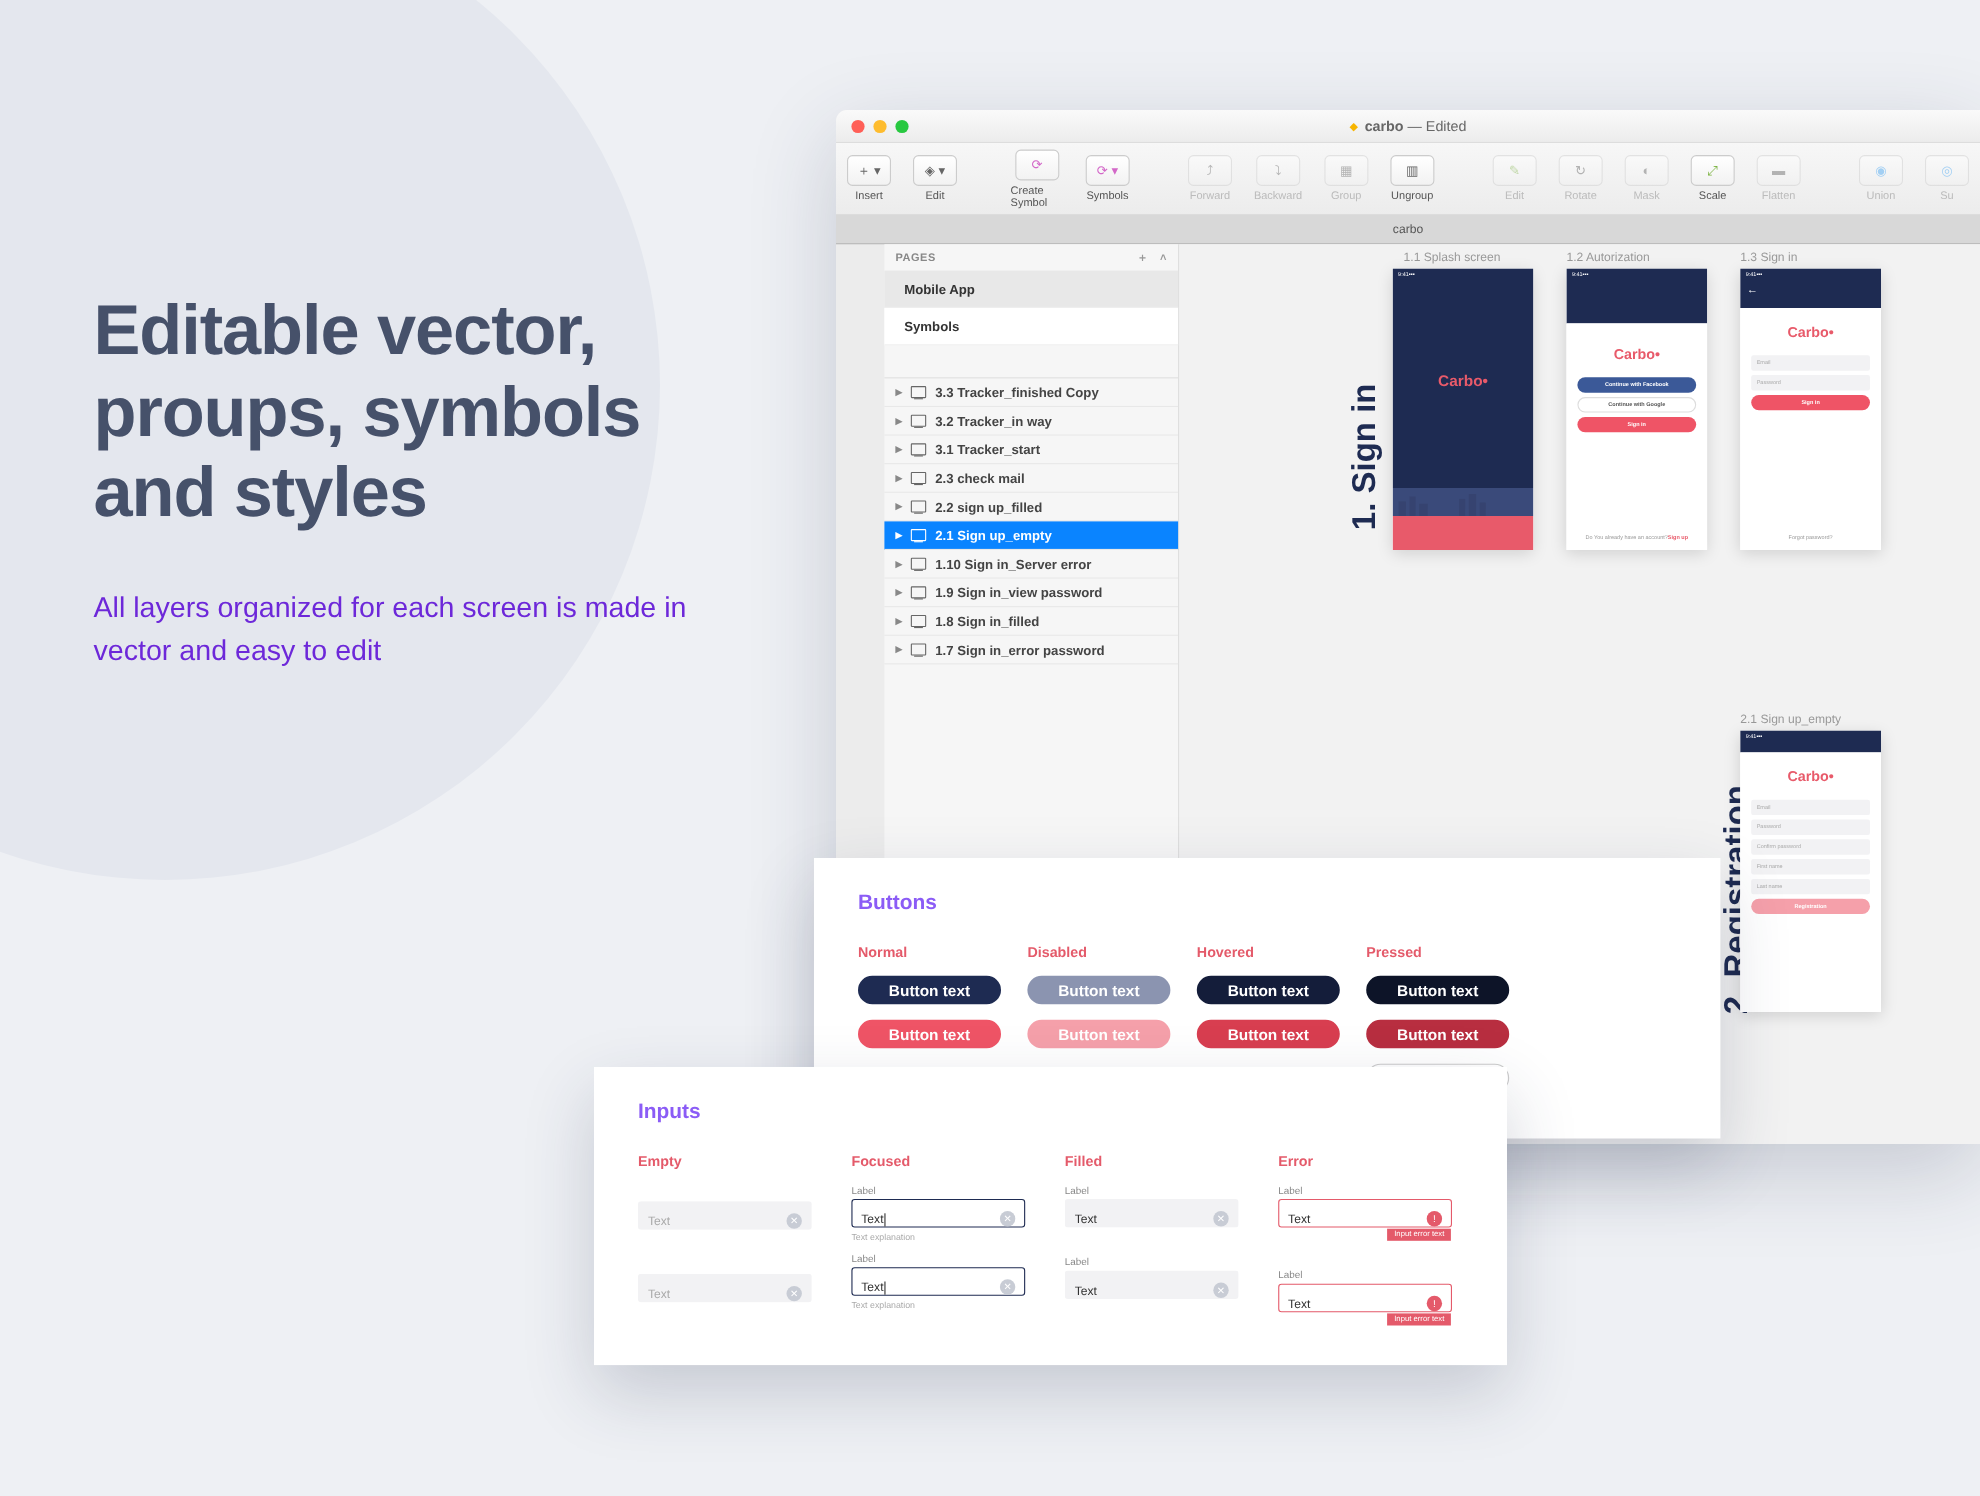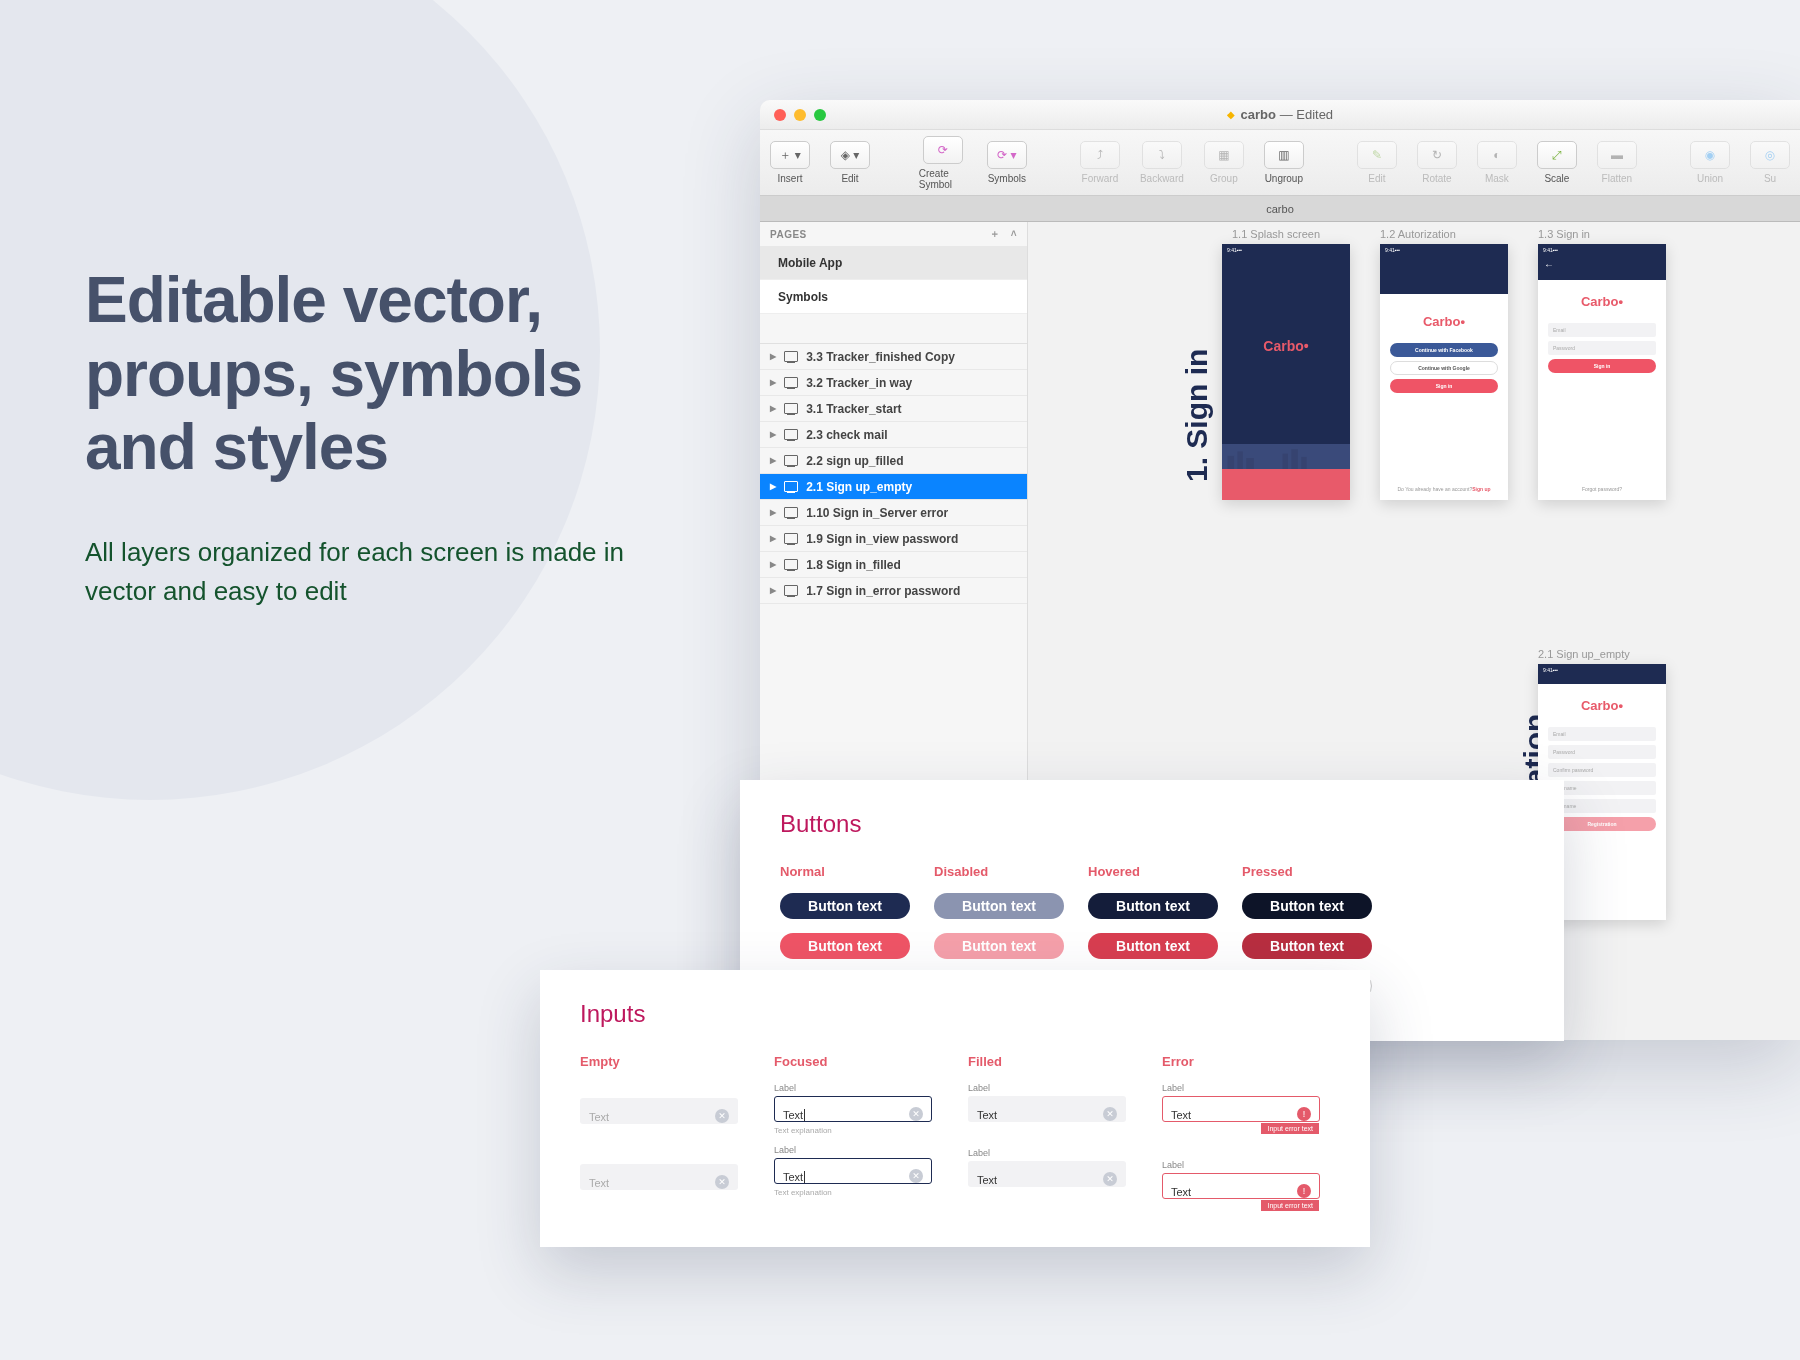--- a/index.html
+++ b/index.html
@@ -1,35 +1,35 @@
 <!DOCTYPE html>
 <html><head>
 <meta charset="utf-8">
 <style>
   * { box-sizing: border-box; margin: 0; padding: 0; font-family: -apple-system, BlinkMacSystemFont, "Segoe UI", Helvetica, Arial, sans-serif; }
   body { width: 1800px; height: 1360px; background: #eef0f4; overflow: hidden; position: relative; }
   .blob { position: absolute; width: 900px; height: 900px; left: -300px; top: -100px; background: #e4e7ee; border-radius: 50%; z-index: 0; }
   .hero { position: absolute; left: 85px; top: 264px; z-index: 2; }
   .hero h1 { font-size: 64px; font-weight: 800; color: #46516a; line-height: 1.15; letter-spacing: -1px; }
-  .hero p { margin-top: 48px; font-size: 26px; color: #14532d; line-height: 1.5; max-width: 560px; font-weight: 400; }
+  .hero p { margin-top: 48px; font-size: 26px; color: #6d28d9; line-height: 1.5; max-width: 560px; font-weight: 400; }
   
   .win { position: absolute; left: 760px; top: 100px; width: 1040px; height: 940px; background: #ececec; border-radius: 10px 0 0 0; box-shadow: 0 25px 80px rgba(40,50,80,.2); overflow: hidden; z-index: 1; }
   .titlebar { height: 30px; background: linear-gradient(#fafafa,#ececec); display: flex; align-items: center; padding: 0 14px; border-bottom: 1px solid #ddd; position: relative; }
   .lights { display: flex; gap: 8px; }
   .light { width: 12px; height: 12px; border-radius: 50%; }
   .red { background: #ff5f57; } .yellow { background: #febc2e; } .green { background: #28c840; }
   .title-center { position: absolute; left: 50%; transform: translateX(-50%); font-size: 13px; color: #666; display: flex; align-items: center; gap: 6px; }
   .title-center .diamond { color: #f7b500; font-size: 10px; }
   .toolbar { height: 66px; background: linear-gradient(#f7f7f7,#ececec); border-bottom: 1px solid #ccc; display: flex; align-items: center; padding: 0 10px; gap: 20px; }
   .tool { display: flex; flex-direction: column; align-items: center; gap: 4px; font-size: 10px; color: #555; }
   .tool.dis { color: #bbb; }
   .tbtn { height: 28px; min-width: 40px; background: linear-gradient(#fff,#f2f2f2); border: 1px solid #ccc; border-radius: 5px; display: flex; align-items: center; justify-content: center; font-size: 12px; color: #666; gap: 4px; padding: 0 8px; }
   .tbtn.dis { opacity: .45; }
   .tabbar { height: 26px; background: #d8d8d8; border-bottom: 1px solid #bbb; display: flex; align-items: center; justify-content: center; font-size: 11px; color: #555; }
-  .body { display: flex; height: calc(100% - 122px); }
+  .body { display: flex; height: calc(100% - 122px); padding-left: 44px; }
   .sidebar { width: 268px; background: #f6f6f6; border-right: 1px solid #ddd; font-size: 12px; color: #333; }
   .side-hdr { height: 24px; display: flex; align-items: center; justify-content: space-between; padding: 0 10px; font-size: 10px; color: #888; font-weight: 600; letter-spacing: .5px; }
   .page-item { height: 34px; display: flex; align-items: center; padding: 0 18px; border-bottom: 1px solid #eee; background: #fff; font-weight: bold; }
   .page-item.sel { background: #e8e8e8; }
   .spacer { height: 30px; border-bottom: 1px solid #e0e0e0; }
   .layer { height: 26px; display: flex; align-items: center; gap: 8px; padding: 0 10px; border-bottom: 1px solid #e8e8e8; font-weight: 600; color: #444; }
   .layer.sel { background: #0a84ff; color: #fff; }
   .tri { font-size: 8px; color: #888; } .layer.sel .tri { color: #fff; }
   .artico { width: 14px; height: 11px; border: 1.3px solid #666; border-radius: 1px; position: relative; }
   .artico::after { content:''; position:absolute; left:2px; right:2px; bottom:-2px; height:1.3px; background:#666; }
@@ -46,21 +46,21 @@
   .city { position: absolute; bottom: 12%; left: 0; right: 0; height: 22px; opacity: .6; }
   .carbo-logo { font-weight: 800; font-size: 13px; color: #1e2b52; text-align: center; padding: 14px 0 10px; }
   .carbo-logo span { color: #e85a6a; }
   .pbtn { height: 14px; margin: 4px 10px; border-radius: 7px; font-size: 5px; display: flex; align-items: center; justify-content: center; color: #fff; font-weight: 600; }
   .pbtn.fb { background: #3b5998; } .pbtn.goo { background: #fff; border: 1px solid #ddd; color: #555; } .pbtn.red { background: #ef5466; }
   .pinput { height: 14px; margin: 4px 10px; background: #f2f2f4; border-radius: 2px; font-size: 5px; color: #aaa; padding: 0 5px; display: flex; align-items: center; }
   .tiny { font-size: 5px; text-align: center; color: #999; margin-top: 6px; }
   .sel-handles { position:absolute; inset:-4px; border:1px solid #0a84ff; }
   
   .panel { position: absolute; background: #fff; box-shadow: 0 25px 60px rgba(40,50,80,.2); z-index: 3; }
-  .panel h2 { font-size: 24px; font-weight: 400; color: #be185d; }
+  .panel h2 { font-size: 19px; font-weight: 700; color: #8b5cf6; }
   .state-hdr { font-size: 13px; font-weight: 600; color: #e45a6a; margin-bottom: 14px; }
   .ui-btn { height: 26px; border-radius: 13px; font-size: 14px; font-weight: 700; color: #fff; display: flex; align-items: center; justify-content: center; width: 130px; margin-bottom: 14px; }
   .navy { background: #1e2b52; } .navy-dis { background: #8b94b0; } .navy-hov { background: #141d3a; } .navy-pr { background: #0d1428; }
   .red2 { background: #ef5466; } .red-dis { background: #f5a0aa; } .red-hov { background: #d83e50; } .red-pr { background: #b82e40; }
   .outline { background: #fff; border: 1px solid #ccc; color: #555; width: 130px; }
   .ipt-label { font-size: 9px; color: #888; margin-bottom: 3px; }
   .ipt-help { font-size: 8px; color: #aaa; margin-top: 4px; }
   .ipt { height: 26px; width: 158px; background: #f2f2f4; border-radius: 3px; display: flex; align-items: flex-end; justify-content: space-between; padding: 0 8px; font-size: 11px; color: #aaa; border: 1px solid transparent; margin-bottom: 14px; position: relative; }
   .ipt.focused { border-color: #1e2b52; background: #fff; color: #333; }
   .ipt.filled { color: #333; }

